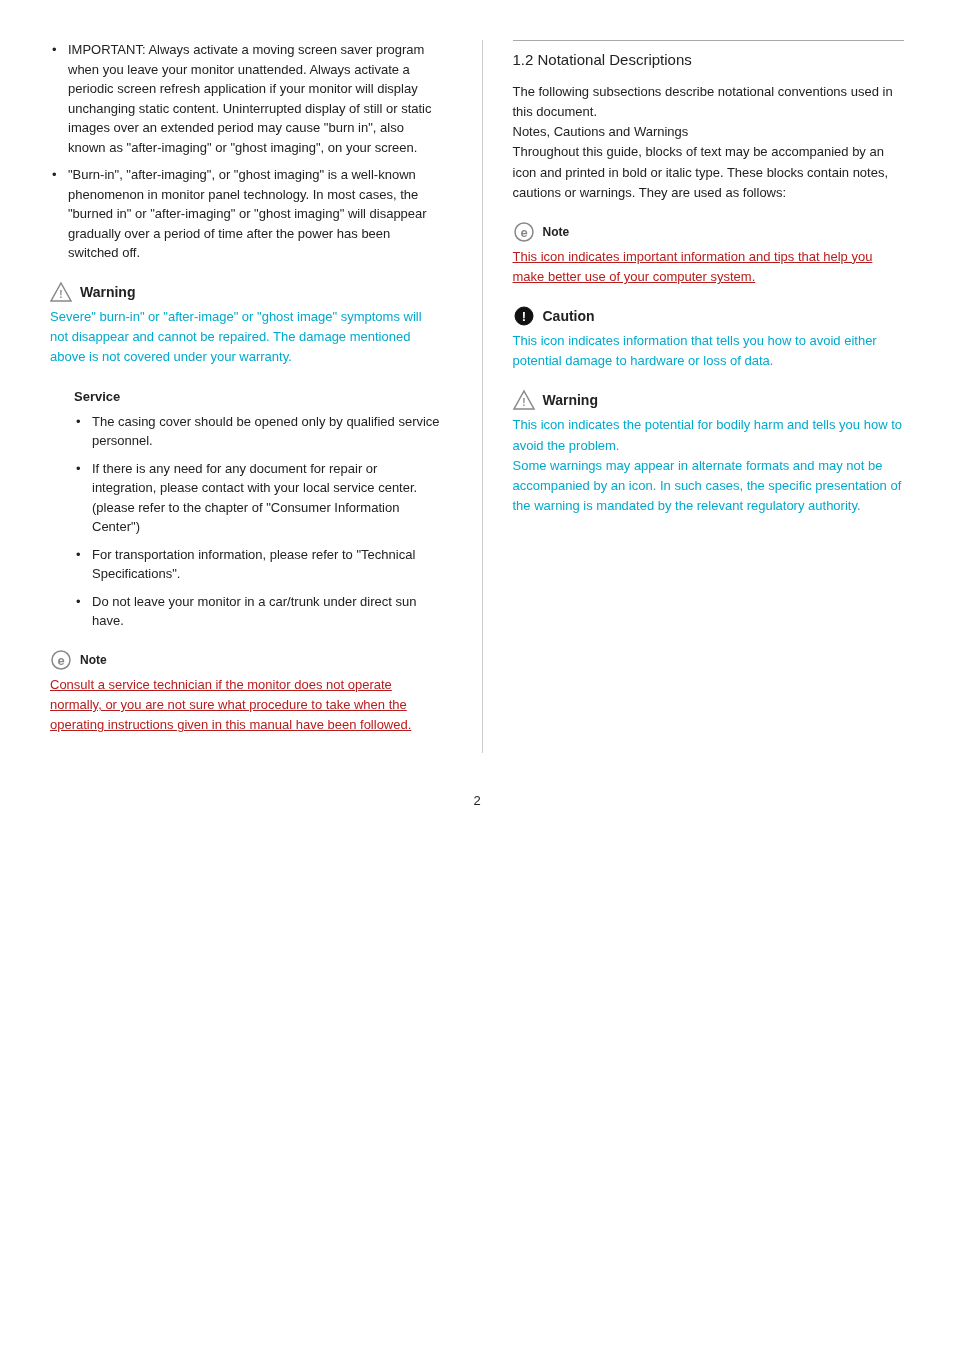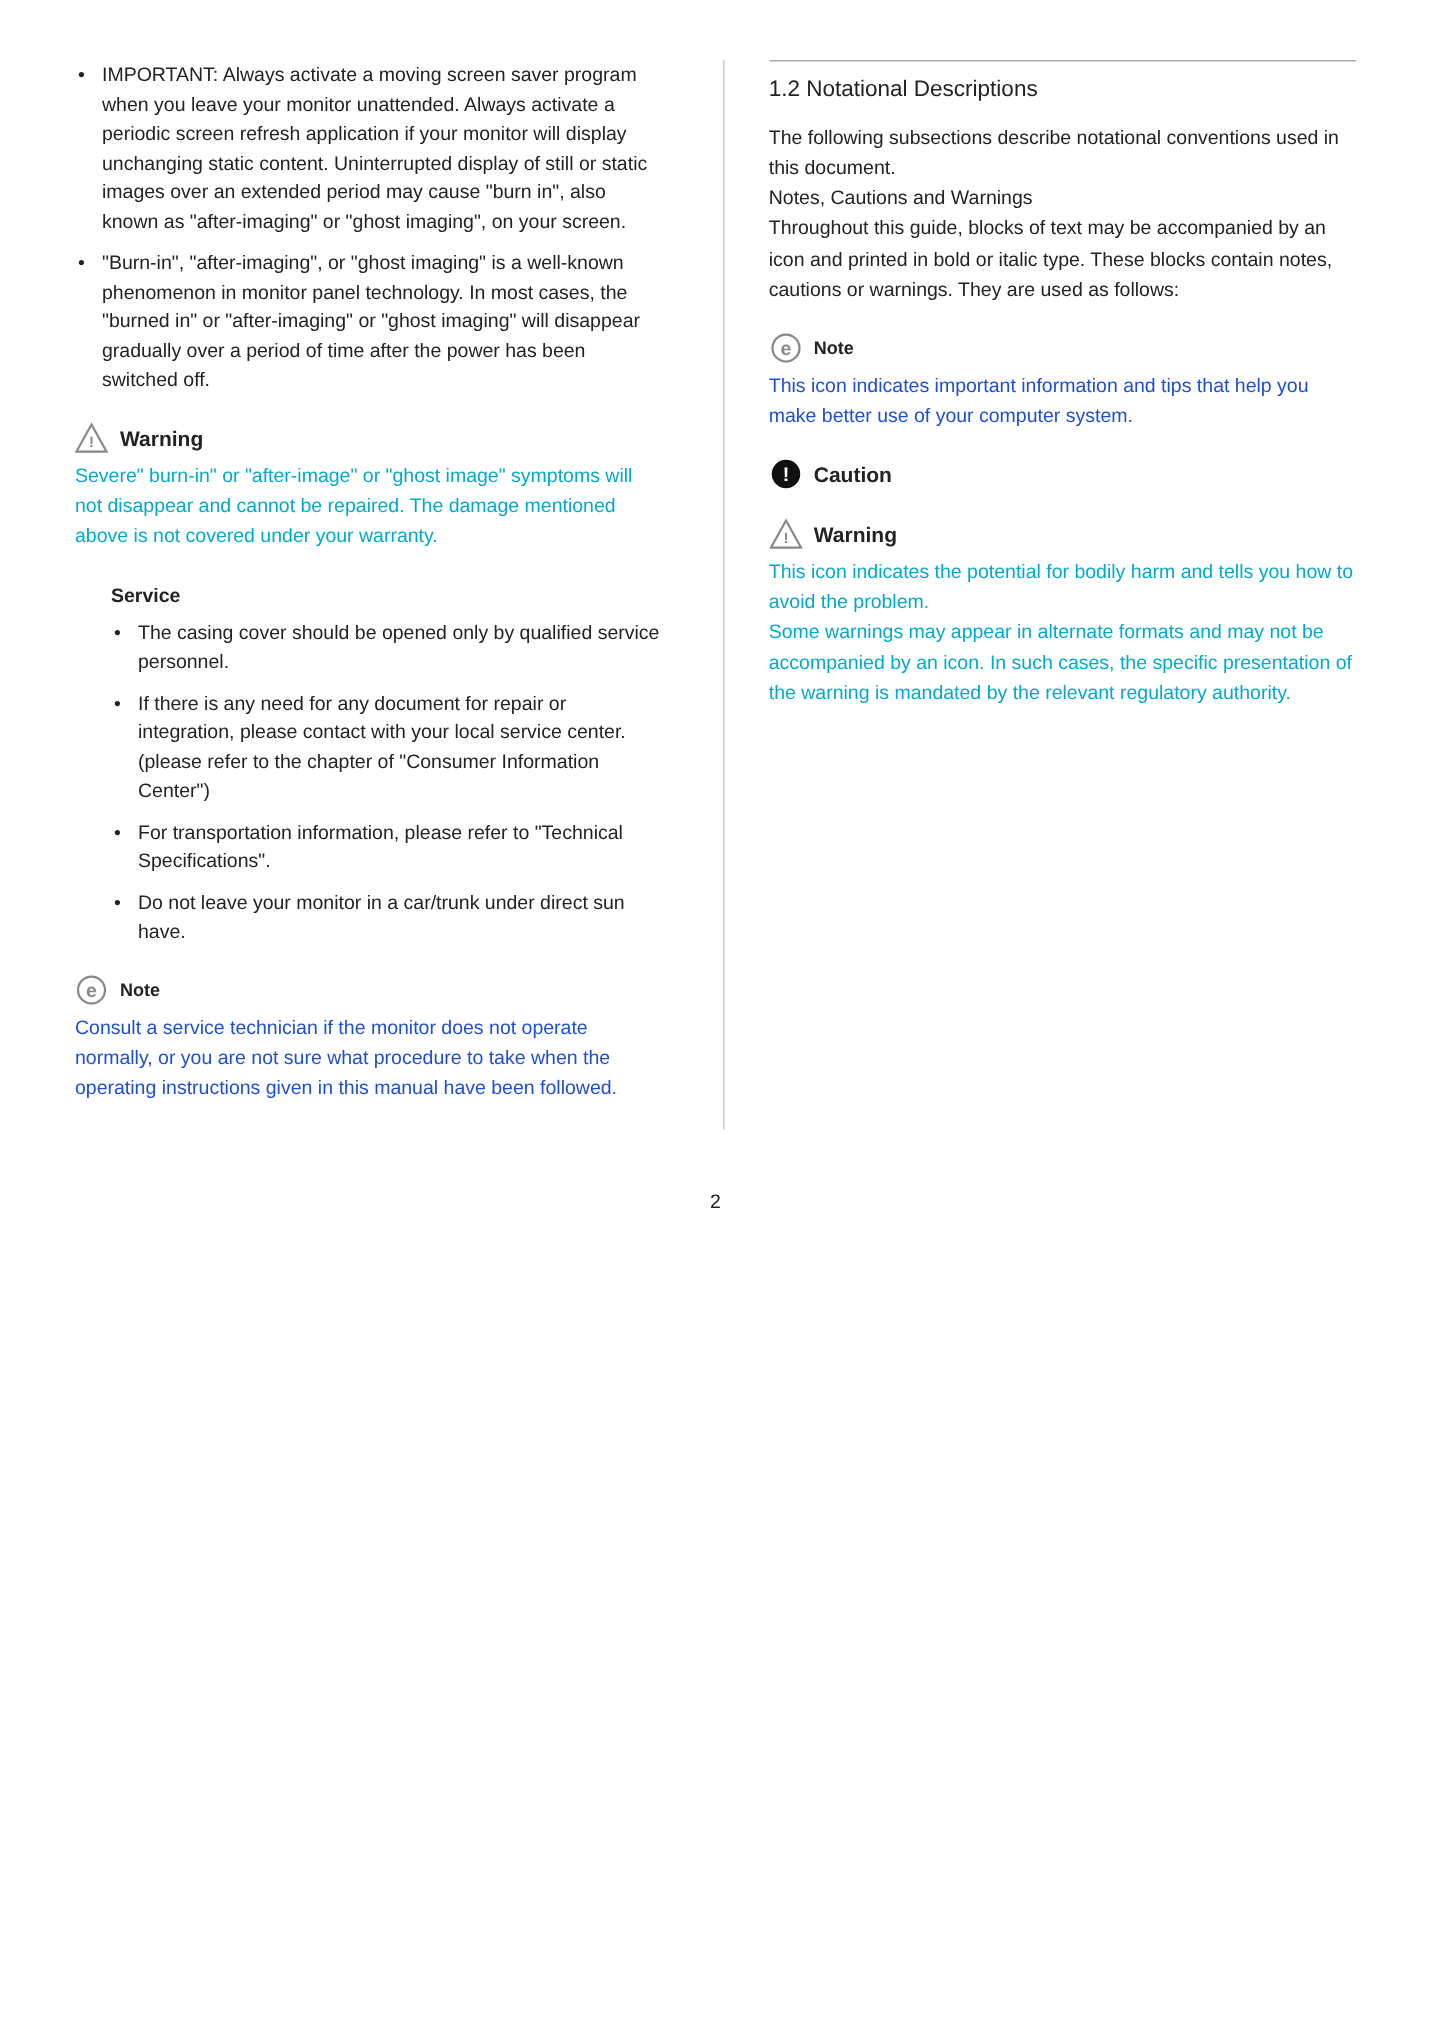--- a/index.html
+++ b/index.html
@@ -82,23 +82,24 @@
       width: 22px;
       height: 22px;
       flex-shrink: 0;
     }
     .note-title {
       font-weight: bold;
       font-size: 12px;
       color: #222;
     }
     .note-text {
-      color: #1d4ed8;
-      line-height: 1.55;
-      font-size: 13px;
+      color: #b91c1c;
+      line-height: 1.55;
+      font-size: 13px;
+      text-decoration: underline;
     }
     .caution-box {
       margin: 18px 0;
     }
     .caution-header {
       display: flex;
       align-items: center;
       gap: 8px;
       margin-bottom: 4px;
     }
@@ -206,20 +207,21 @@
     </div>
 
     <div class="caution-box">
       <div class="caution-header">
         <svg class="caution-icon" viewBox="0 0 22 22" xmlns="http://www.w3.org/2000/svg">
           <circle cx="11" cy="11" r="9" fill="#111" stroke="#111" stroke-width="1"></circle>
           <text x="11" y="15.5" text-anchor="middle" font-size="13" fill="#fff" font-weight="bold">!</text>
         </svg>
         <span class="caution-title">Caution</span>
       </div>
+      <div class="caution-text">This icon indicates information that tells you how to avoid either potential damage to hardware or loss of data.</div>
     </div>
 
     <div class="warning-box">
       <div class="warn-header">
         <svg class="warn-icon" viewBox="0 0 22 22" xmlns="http://www.w3.org/2000/svg">
           <polygon points="11,2 21,20 1,20" fill="none" stroke="#888" stroke-width="1.5"></polygon>
           <text x="11" y="17" text-anchor="middle" font-size="10" fill="#888" font-weight="bold">!</text>
         </svg>
         <span class="warn-title">Warning</span>
       </div>

